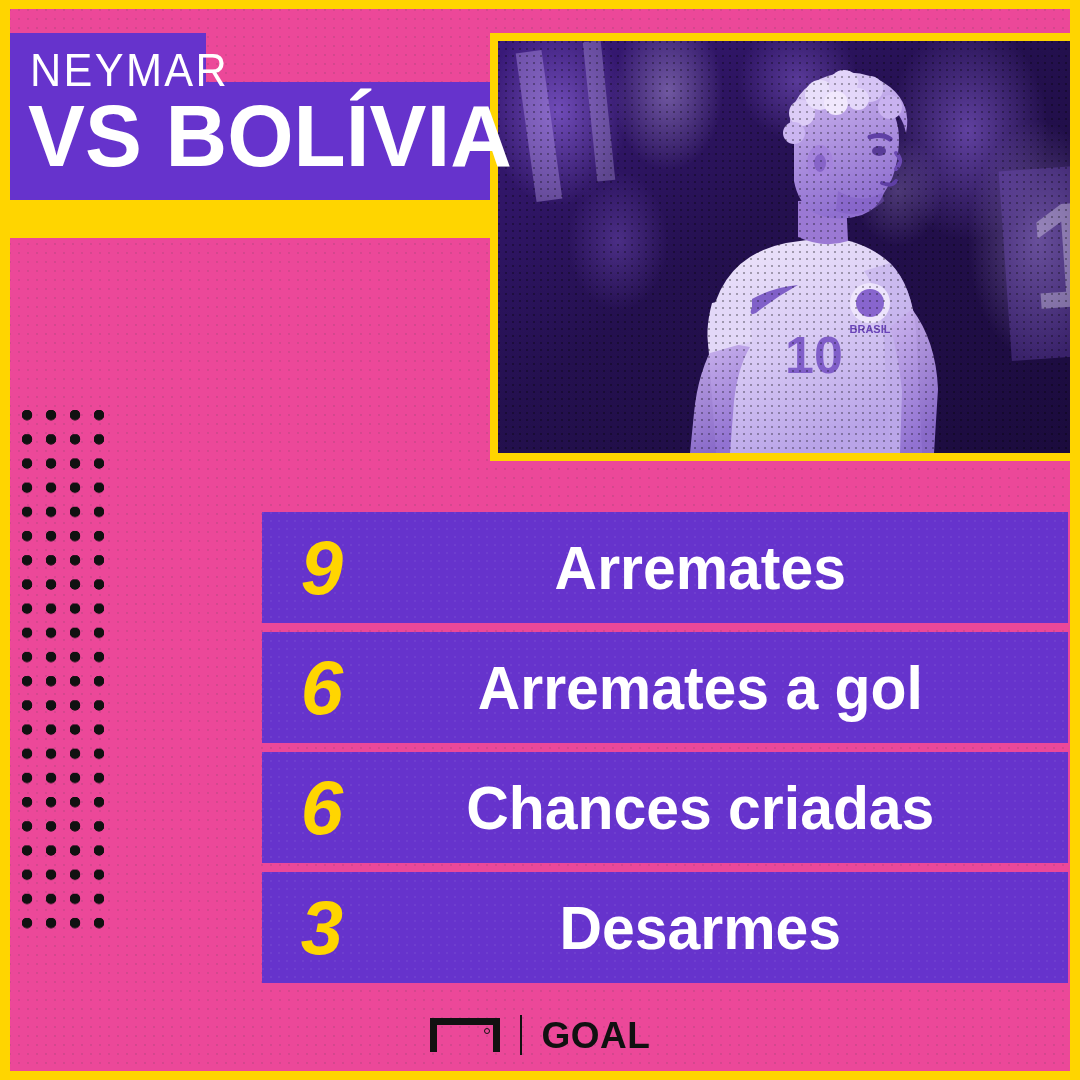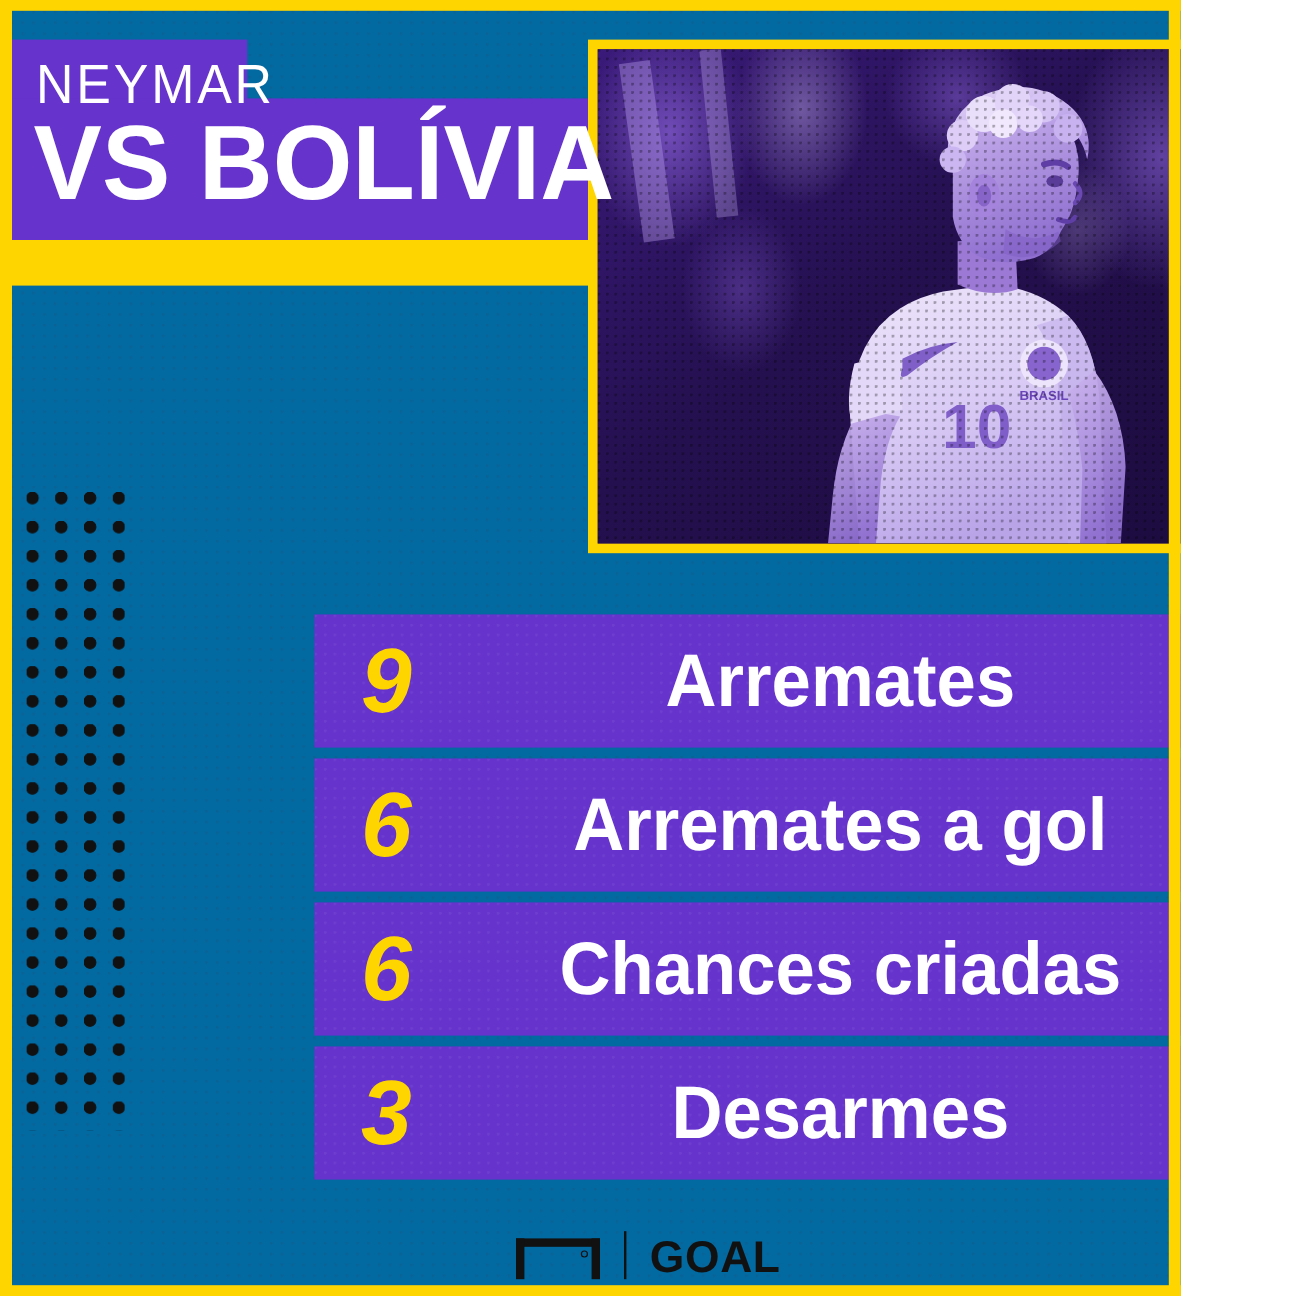--- a/index.html
+++ b/index.html
@@ -2,24 +2,24 @@
 <html><head>
 <meta charset="utf-8">
 <style>
   html, body {
     margin: 0;
     padding: 0;
     background: #ffffff;
   }
   .canvas {
     position: relative;
-    width: 984px;
+    width: 1080px;
     height: 1080px;
     overflow: hidden;
-    background: #0369a1;
+    background: #ec4899;
     font-family: "Liberation Sans", sans-serif;
   }
 
   
   .halftone {
     position: absolute;
     inset: 0;
     background-image: radial-gradient(circle at 1px 1px, rgba(60,60,70,0.13) 1px, transparent 1.3px);
     background-size: 9px 9px;
     pointer-events: none;
@@ -184,21 +184,21 @@
     transform: scaleX(0.95);
   }
 
   
   .footer {
     position: absolute;
     left: 0; bottom: 14px;
     width: 1080px;
     height: 62px;
     display: flex;
-    align-items: flex-end;
+    align-items: center;
     justify-content: center;
     gap: 20px;
     z-index: 20;
   }
   .goal-post {
     width: 70px; height: 34px;
     position: relative;
   }
   .goal-post .bar {
     position: absolute;

